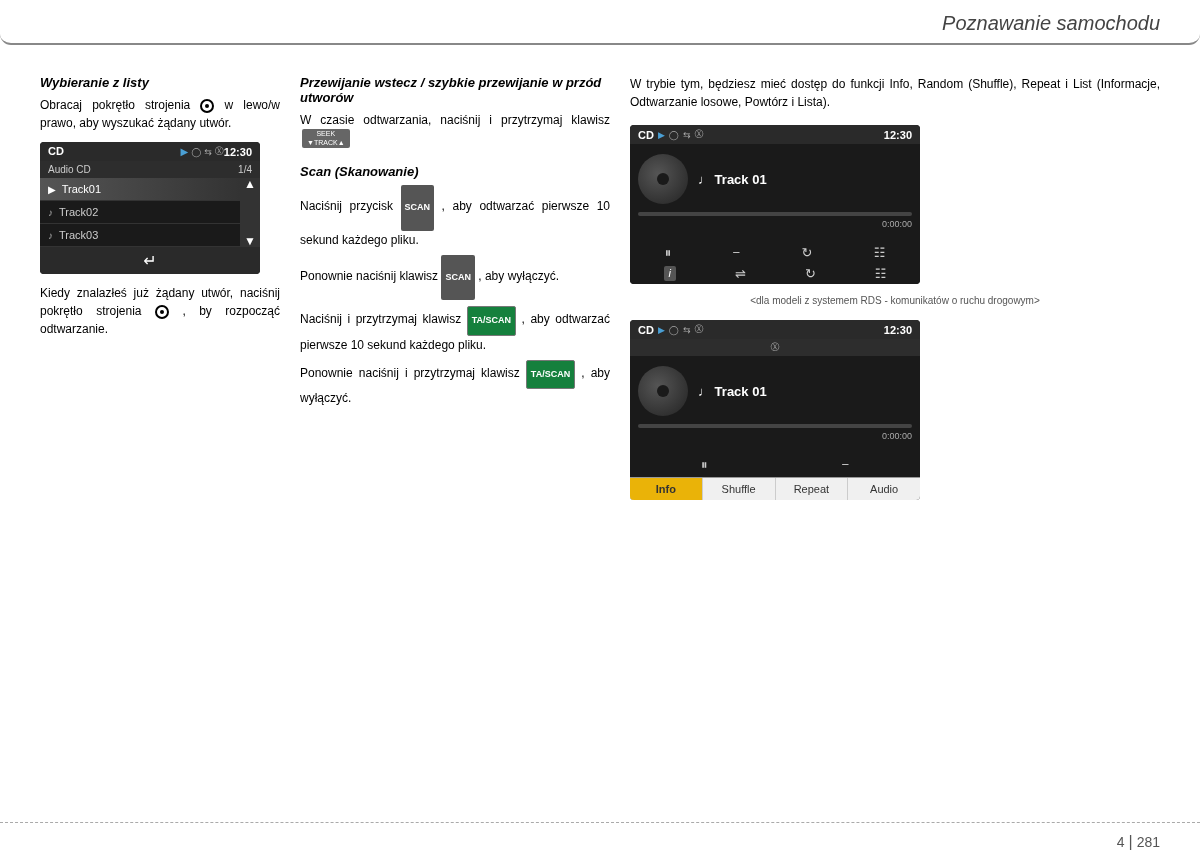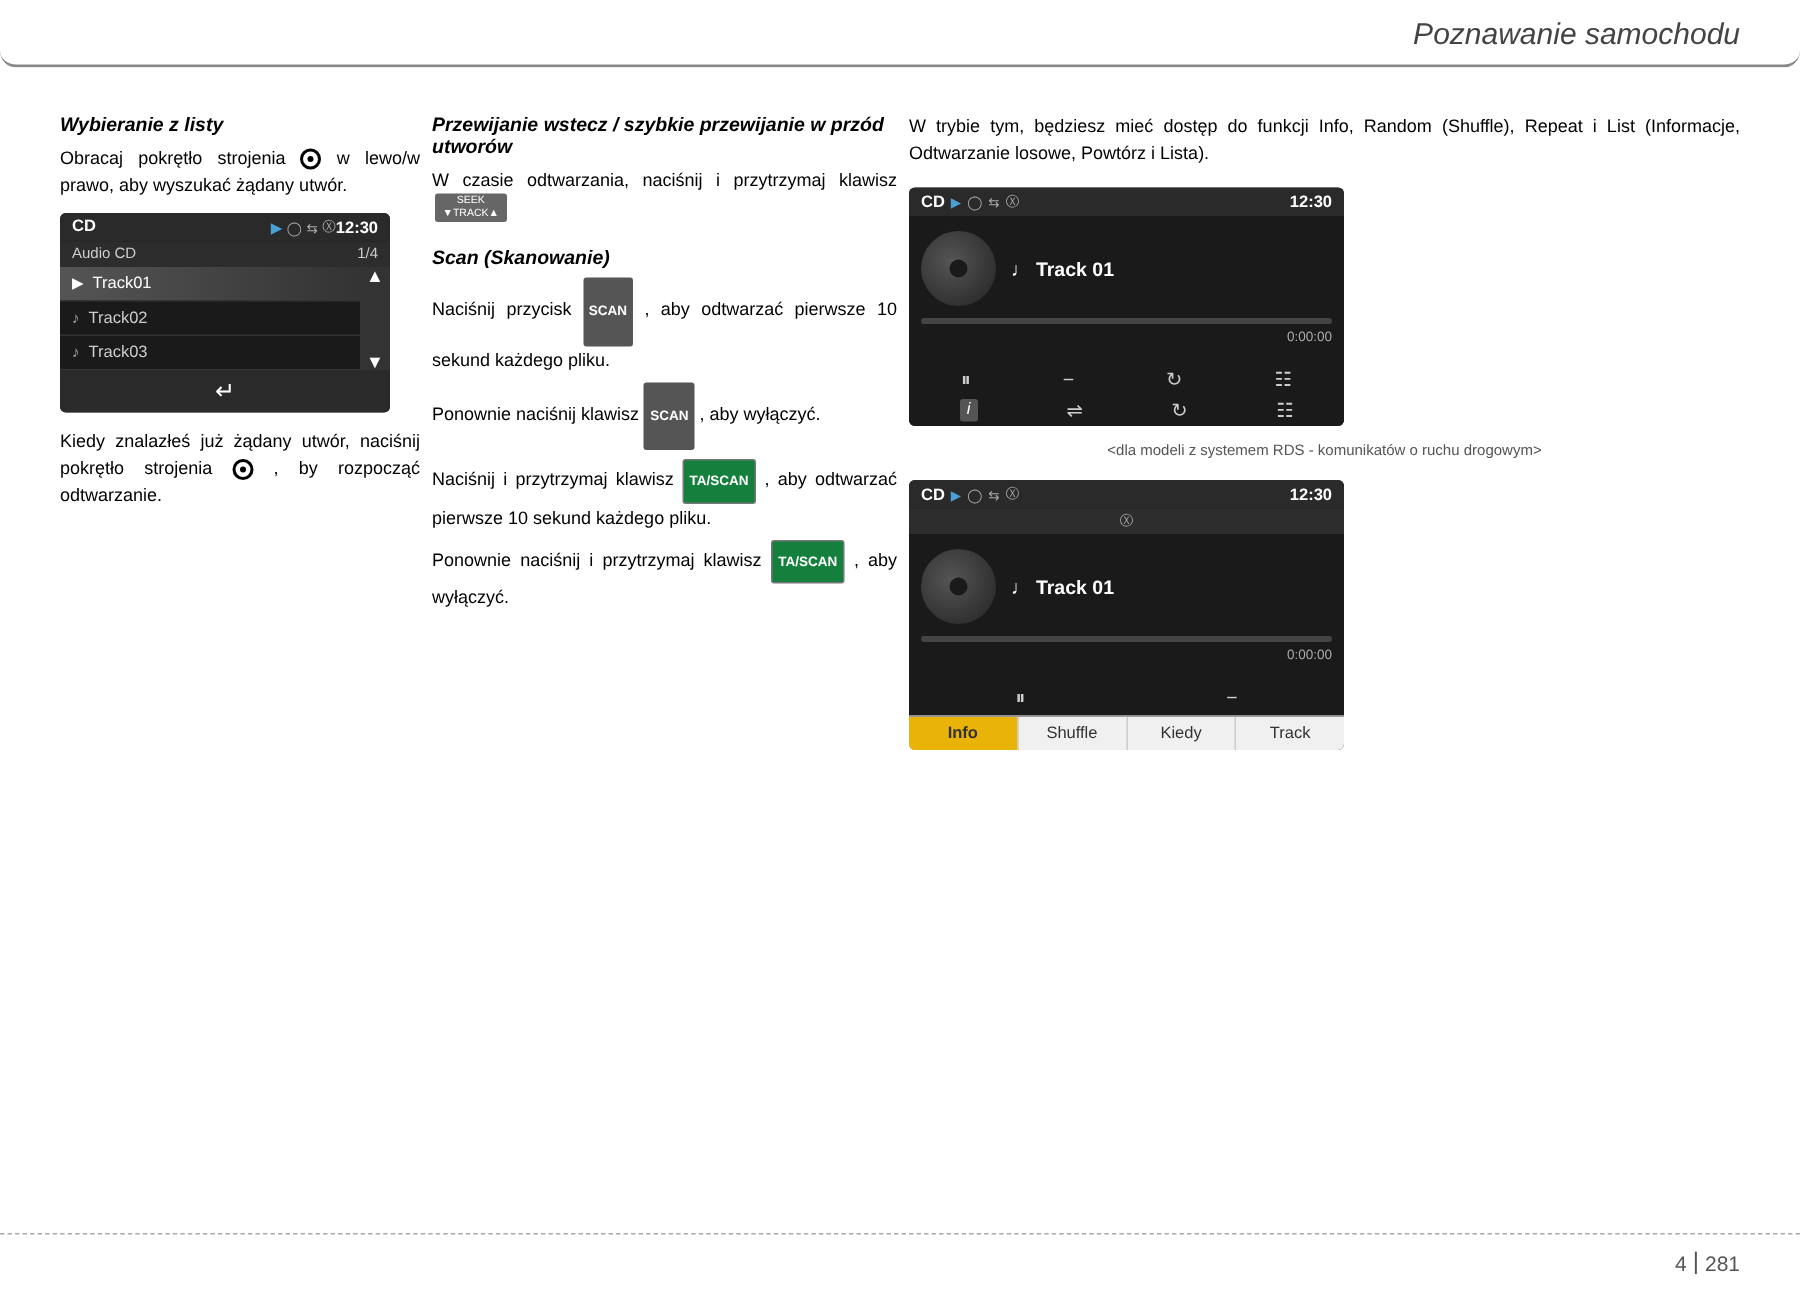--- a/index.html
+++ b/index.html
@@ -24,21 +24,21 @@
     .page-header-title {
       font-size: 20px;
       color: #444;
       font-style: italic;
     }
 
     
     .main-content {
       display: flex;
       padding: 30px 40px 20px 40px;
-      gap: 8px;
+      gap: 20px;
     }
 
     
     .col-left {
       width: 240px;
       flex-shrink: 0;
     }
     .col-middle {
       width: 310px;
       flex-shrink: 0;
@@ -503,22 +503,22 @@
       </div>
 
       <div class="cd-controls" style="padding-bottom:4px;">
         <span style="color:#ccc;font-size:13px;">⏸</span>
         <span style="color:#ccc;font-size:13px;">−</span>
       </div>
 
       <div class="cd-menu-bar">
         <div class="cd-menu-item active">Info</div>
         <div class="cd-menu-item">Shuffle</div>
-        <div class="cd-menu-item">Kiedy</div>
-        <div class="cd-menu-item">Track</div>
+        <div class="cd-menu-item">Repeat</div>
+        <div class="cd-menu-item">Audio</div>
       </div>
     </div>
   </div>
 
 </div>
 
 <div class="page-footer">
   <div class="page-number">
     <span>4</span>
     <span class="page-number-divider">|</span>

